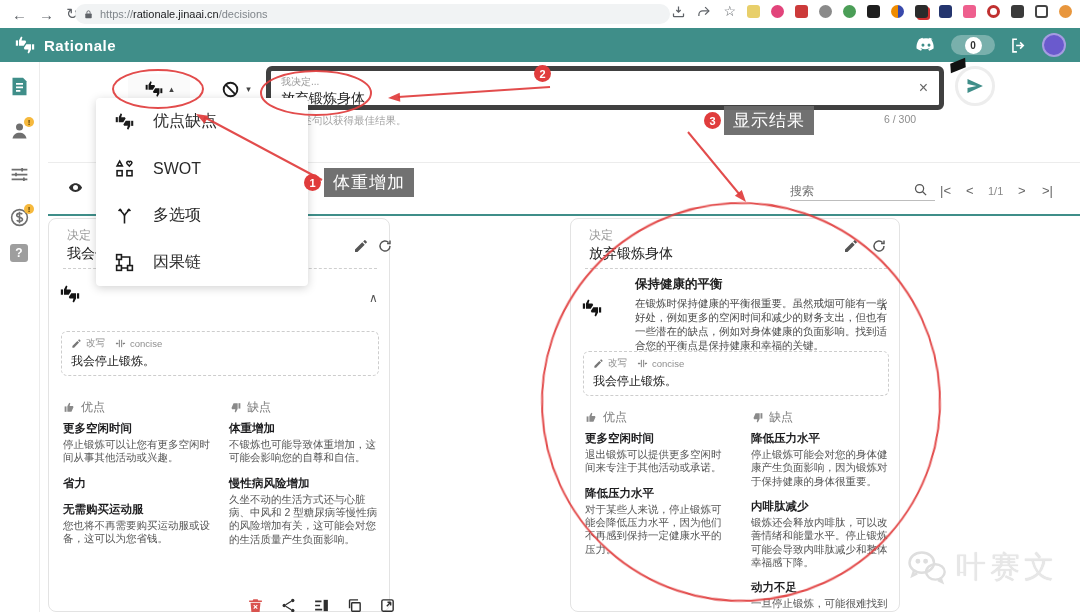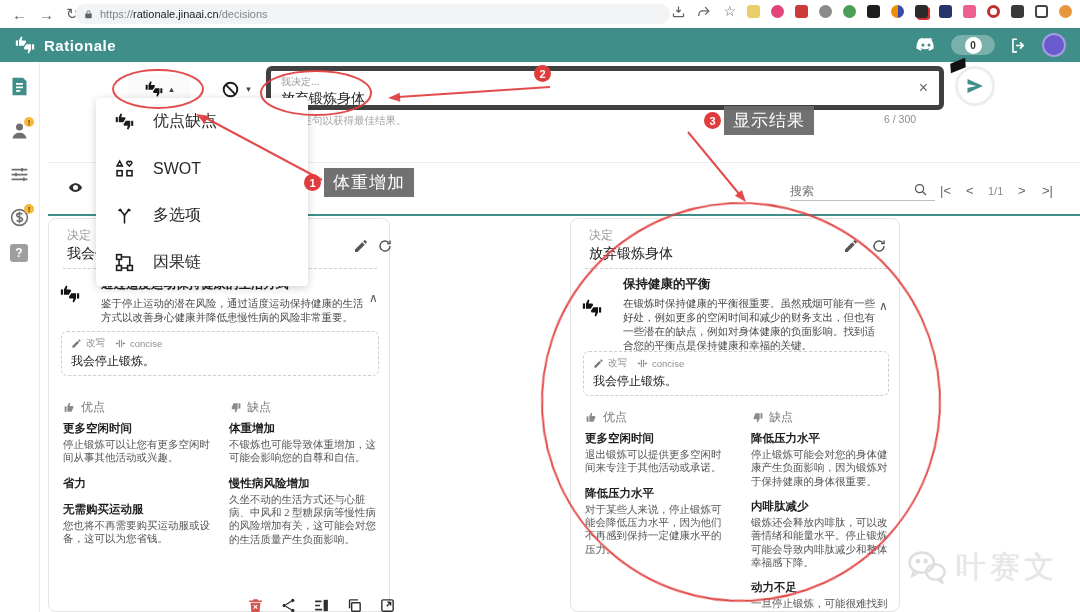--- a/index.html
+++ b/index.html
@@ -62,21 +62,21 @@
   .dashline{position:absolute;border-top:1px dashed #cfcfcf;height:0;}
   .sumtitle{font-weight:bold;font-size:12.5px;color:#202020;margin-bottom:4px;}
   .sumbody{font-size:10.5px;color:#4a4a4a;line-height:1.32;}
   .collapse{position:absolute;font-size:12px;color:#555;cursor:pointer;}
   .stmtbox{position:absolute;border:1px dashed #cdcdcd;border-radius:6px;padding:5px 9px;}
   .stmt-meta{display:flex;align-items:center;gap:4px;font-size:9.5px;color:#8f8f8f;}
   .stmt-text{font-size:12px;color:#222;margin-top:3px;}
   .colhead{display:flex;align-items:center;gap:5px;font-size:12px;color:#7c7c7c;}
   .item{margin-bottom:11px;}
   .item-title{font-weight:bold;font-size:11.5px;color:#1d1d1f;margin-bottom:2px;}
-  .item-body{font-size:10.5px;color:#555;line-height:1.27;font-family:Liberation Serif, serif;}
+  .item-body{font-size:10.5px;color:#555;line-height:1.27;}
   .bottomtools{position:absolute;display:flex;gap:16px;}
   .btool{width:17px;height:17px;color:#2f2f2f;cursor:pointer;}
 
   
   .menu{position:absolute;left:96px;top:98px;width:212px;height:188px;background:#fff;border-radius:4px;box-shadow:0 2px 10px rgba(0,0,0,.18);z-index:30;}
   .menu-item{height:47px;display:flex;align-items:center;gap:18px;padding-left:18px;cursor:pointer;}
   .menu-item .mi{width:21px;height:21px;color:#1c1c1c;}
   .menu-item .mlabel{font-size:16px;color:#2a2a2a;}
 
   
@@ -288,24 +288,20 @@
           <g fill="currentColor">
             <path d="M2 7h2.4v5.8H2z"></path>
             <path d="M5.4 12.8V7l2.3-4.3 1.5.9-1 3.5h4.2l.9 1.6-2.7 4.1z"></path>
             <g transform="rotate(180 12 12)">
               <path d="M2 7h2.4v5.8H2z"></path>
               <path d="M5.4 12.8V7l2.3-4.3 1.5.9-1 3.5h4.2l.9 1.6-2.7 4.1z"></path>
             </g>
           </g>
         </svg>
       </span>
-    <div class="abs" style="left:52px;top:57px;width:264px;">
-      <div class="sumtitle">通过适度运动保持健康的生活方式</div>
-      <div class="sumbody">鉴于停止运动的潜在风险，通过适度运动保持健康的生活方式以改善身心健康并降低患慢性病的风险非常重要。</div>
-    </div>
     <span class="collapse" style="left:320px;top:72px;">∧</span>
 
     <div class="stmtbox" style="left:12px;top:112px;width:318px;">
       <div class="stmt-meta">
         <span class="ic" style="width:11px;height:11px;color:#777;">
             <svg viewBox="0 0 24 24" fill="currentColor">
               <path d="M3 17.3V21h3.7L17.6 10 13.9 6.3zM20.7 6.9c.4-.4.4-1 0-1.4l-2.2-2.2a1 1 0 0 0-1.4 0l-1.8 1.8 3.6 3.6z"></path>
             </svg>
           </span>
         <span>改写</span>
@@ -425,21 +421,21 @@
           <g fill="currentColor">
             <path d="M2 7h2.4v5.8H2z"></path>
             <path d="M5.4 12.8V7l2.3-4.3 1.5.9-1 3.5h4.2l.9 1.6-2.7 4.1z"></path>
             <g transform="rotate(180 12 12)">
               <path d="M2 7h2.4v5.8H2z"></path>
               <path d="M5.4 12.8V7l2.3-4.3 1.5.9-1 3.5h4.2l.9 1.6-2.7 4.1z"></path>
             </g>
           </g>
         </svg>
       </span>
-    <div class="abs" style="left:52px;top:57px;width:252px;">
+    <div class="abs" style="left:64px;top:57px;width:252px;">
       <div class="sumtitle">保持健康的平衡</div>
       <div class="sumbody">在锻炼时保持健康的平衡很重要。虽然戒烟可能有一些好处，例如更多的空闲时间和减少的财务支出，但也有一些潜在的缺点，例如对身体健康的负面影响。找到适合您的平衡点是保持健康和幸福的关键。</div>
     </div>
     <span class="collapse" style="left:308px;top:80px;">∧</span>
 
     <div class="stmtbox" style="left:12px;top:132px;width:306px;">
       <div class="stmt-meta">
         <span class="ic" style="width:11px;height:11px;color:#777;">
             <svg viewBox="0 0 24 24" fill="currentColor">
               <path d="M3 17.3V21h3.7L17.6 10 13.9 6.3zM20.7 6.9c.4-.4.4-1 0-1.4l-2.2-2.2a1 1 0 0 0-1.4 0l-1.8 1.8 3.6 3.6z"></path>

